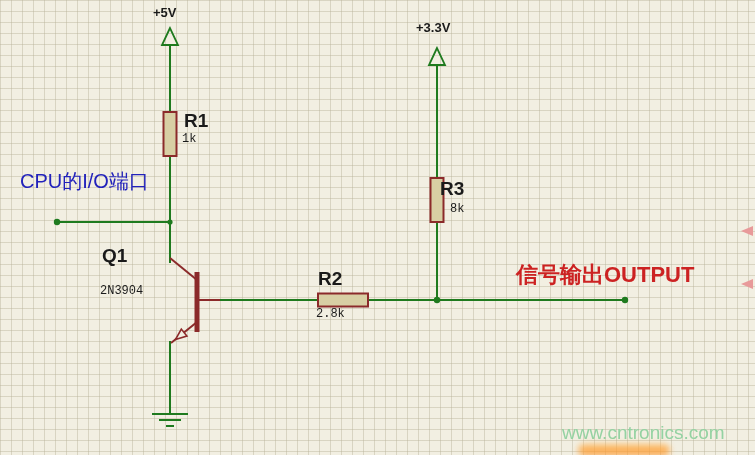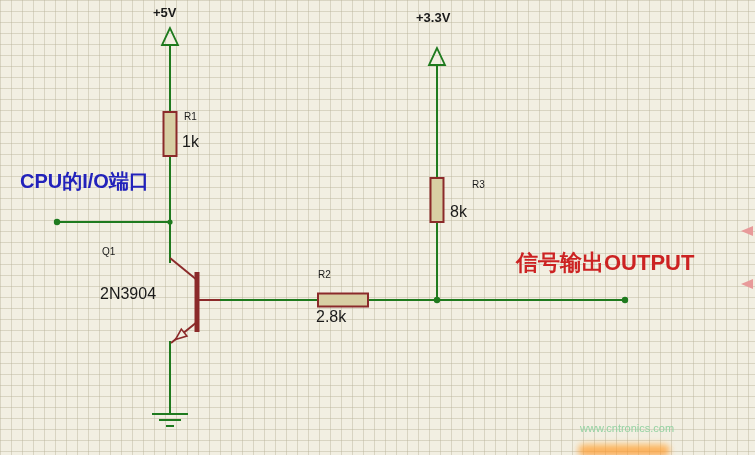--- a/index.html
+++ b/index.html
@@ -28,25 +28,25 @@
   .w{stroke:var(--wire);stroke-width:2;fill:none;stroke-linecap:square;}
   .dot{fill:var(--wire);stroke:none;}
   .pw{fill:none;stroke:var(--wire);stroke-width:1.8;}
   .comp{fill:var(--component-fill);stroke:var(--component);stroke-width:2;}
   .cl{stroke:var(--component);stroke-width:2;fill:none;}
   .bar{stroke:var(--component);stroke-width:5;fill:none;}
   .arrow{fill:var(--grid-bg);stroke:var(--component);stroke-width:1.6;}
   .artifact{fill:#e89a9a;stroke:none;}
   .lbl{position:absolute;color:var(--text);white-space:nowrap;line-height:1.1;}
   .power-lbl{font-size:13px;font-weight:bold;}
-  .ref{font-size:10px;font-weight:normal;}
-  .val{font-size:16px;}
-  .cpu-label{position:absolute;font-size:20px;font-weight:bold;color:var(--cpu-label);white-space:nowrap;}
-  .output-label{position:absolute;font-size:22px;font-weight:bold;color:var(--output-label);white-space:nowrap;}
-  .watermark{position:absolute;font-size:11px;color:var(--watermark);white-space:nowrap;margin-left:18px;}
+  .ref{font-size:19px;font-weight:bold;}
+  .val{font-size:12px;font-family:Liberation Mono, monospace;}
+  .cpu-label{position:absolute;font-size:20px;font-weight:normal;color:var(--cpu-label);white-space:nowrap;}
+  .output-label{position:absolute;font-size:22px;font-weight:bold;color:var(--output-label);white-space:nowrap;margin-top:12px;}
+  .watermark{position:absolute;font-size:19px;color:var(--watermark);white-space:nowrap;}
   .logo-fragment{
     position:absolute;left:578px;top:444px;width:92px;height:12px;
     background:linear-gradient(#ffb34d,#ff8c1a);
     border-radius:6px;filter:blur(3px);opacity:.75;
   }
 </style>
 </head>
 <body>
 
 <div class="stage">
@@ -86,29 +86,29 @@
     <circle class="dot" cx="57" cy="222" r="3.2"></circle>
     <circle class="dot" cx="170" cy="222" r="2.6"></circle>
     <circle class="dot" cx="437" cy="300" r="3.2"></circle>
     <circle class="dot" cx="625" cy="300" r="3.2"></circle>
 
     <polygon class="artifact" points="753,226 741,231 753,236"></polygon>
     <polygon class="artifact" points="753,279 741,284 753,289"></polygon>
   </svg>
 
   <div class="lbl power-lbl" style="left:153px;top:6px">+5V</div>
-  <div class="lbl power-lbl" style="left:416px;top:11px">+3.3V</div>
+  <div class="lbl power-lbl" style="left:416px;top:21px">+3.3V</div>
 
   <div class="lbl ref" style="left:184px;top:111px">R1</div>
   <div class="lbl val" style="left:182px;top:133px">1k</div>
 
   <div class="lbl ref" style="left:318px;top:269px">R2</div>
   <div class="lbl val" style="left:316px;top:308px">2.8k</div>
 
-  <div class="lbl ref" style="left:472px;top:179px">R3</div>
+  <div class="lbl ref" style="left:440px;top:179px">R3</div>
   <div class="lbl val" style="left:450px;top:203px">8k</div>
 
   <div class="lbl ref" style="left:102px;top:246px">Q1</div>
   <div class="lbl val" style="left:100px;top:285px">2N3904</div>
 
   <div class="cpu-label" style="left:20px;top:168px">CPU的I/O端口</div>
   <div class="output-label" style="left:516px;top:248px">信号输出OUTPUT</div>
 
   <div class="watermark" style="left:562px;top:422px">www.cntronics.com</div>
   <div class="logo-fragment"></div>

